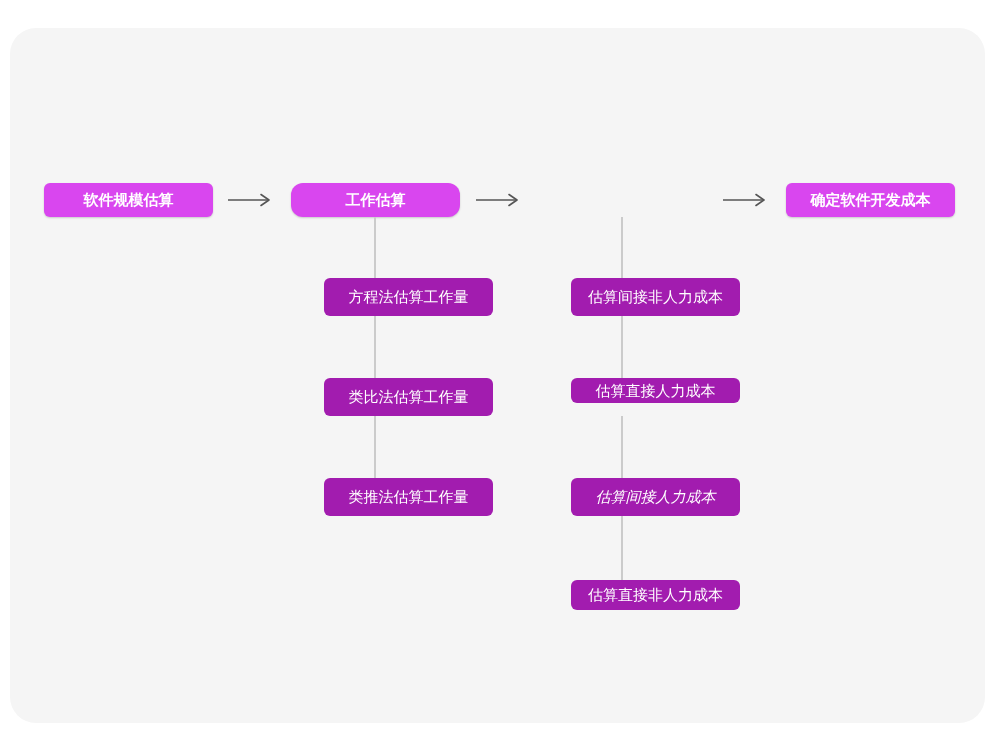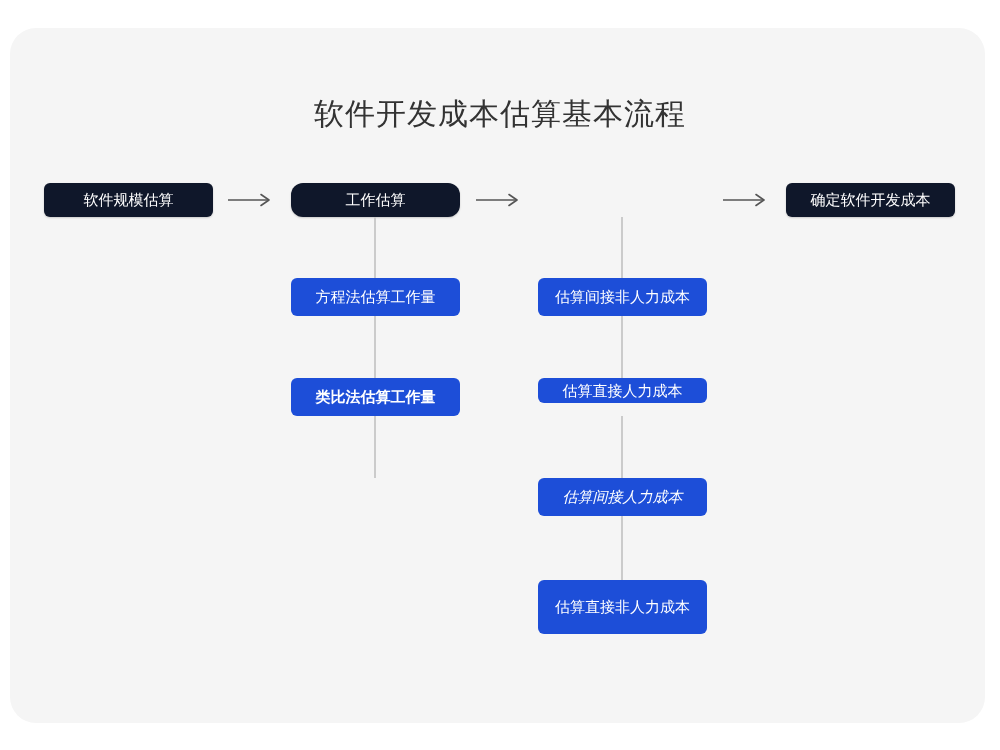--- a/index.html
+++ b/index.html
@@ -55,25 +55,27 @@
     align-items: center;
     justify-content: center;
     border-radius: 6px;
     font-size: 15px;
     line-height: 18px;
     color: #ffffff;
     white-space: nowrap;
     user-select: none;
   }
   .node.primary {
-    background: #0f172a;
+    background: #d946ef;
     box-shadow: 0 1px 2px rgba(0,0,0,0.18);
+    font-weight: bold;
   }
   .node.secondary {
-    background: #1d4ed8;
+    background: #a21caf;
+    margin-left: 33px;
   }
 
   
   .arrow {
     position: absolute;
     height: 14px;
     top: 193px;
   }
   .arrow svg { display: block; overflow: visible; }
 
@@ -84,21 +86,20 @@
     background: #cbcbcb;
   }
 </style>
 </head>
 <body>
 
 <div id="canvas">
 
   <div id="card"></div>
 
-  <div id="title">软件开发成本估算基本流程</div>
 
   <div class="node primary" style="left:44px; top:183px; width:169px; height:34px;">软件规模估算</div>
 
   <div class="arrow" style="left:228px; top:193px; width:46px;">
     <svg width="46" height="14" viewBox="0 0 46 14">
       <line x1="0" y1="7" x2="40" y2="7" stroke="#555555" stroke-width="1.6"></line>
       <polyline points="33,1.5 41,7 33,12.5" fill="none" stroke="#555555" stroke-width="1.6" stroke-linecap="round" stroke-linejoin="round"></polyline>
     </svg>
   </div>
 
@@ -120,34 +121,35 @@
   </div>
 
   <div class="node primary" style="left:786px; top:183px; width:169px; height:34px;">确定软件开发成本</div>
 
   <div class="vline" style="left:374px; top:217px; height:61px;"></div>
 
   <div class="node secondary" style="left:291px; top:278px; width:169px; height:38px;">方程法估算工作量</div>
 
   <div class="vline" style="left:374px; top:316px; height:62px;"></div>
 
-  <div class="node secondary" style="left:291px; top:378px; width:169px; height:38px;font-weight:bold;">类比法估算工作量</div>
+  <div class="node secondary" style="left:291px; top:378px; width:169px; height:38px;">类比法估算工作量</div>
 
   <div class="vline" style="left:374px; top:416px; height:62px;"></div>
 
+  <div class="node secondary" style="left:291px; top:478px; width:169px; height:38px;">类推法估算工作量</div>
 
   <div class="vline" style="left:621px; top:217px; height:61px;"></div>
 
   <div class="node secondary" style="left:538px; top:278px; width:169px; height:38px;">估算间接非人力成本</div>
 
   <div class="vline" style="left:621px; top:316px; height:62px;"></div>
 
   <div class="node secondary" style="left:538px; top:378px; width:169px; height:25px;">估算直接人力成本</div>
 
   <div class="vline" style="left:621px; top:416px; height:62px;"></div>
 
   <div class="node secondary" style="left:538px; top:478px; width:169px; height:38px;font-style:italic;">估算间接人力成本</div>
 
   <div class="vline" style="left:621px; top:516px; height:64px;"></div>
 
-  <div class="node secondary" style="left:538px; top:580px; width:169px; height:54px;">估算直接非人力成本</div>
+  <div class="node secondary" style="left:538px; top:580px; width:169px; height:30px;">估算直接非人力成本</div>
 
 </div>
 
 </body></html>

